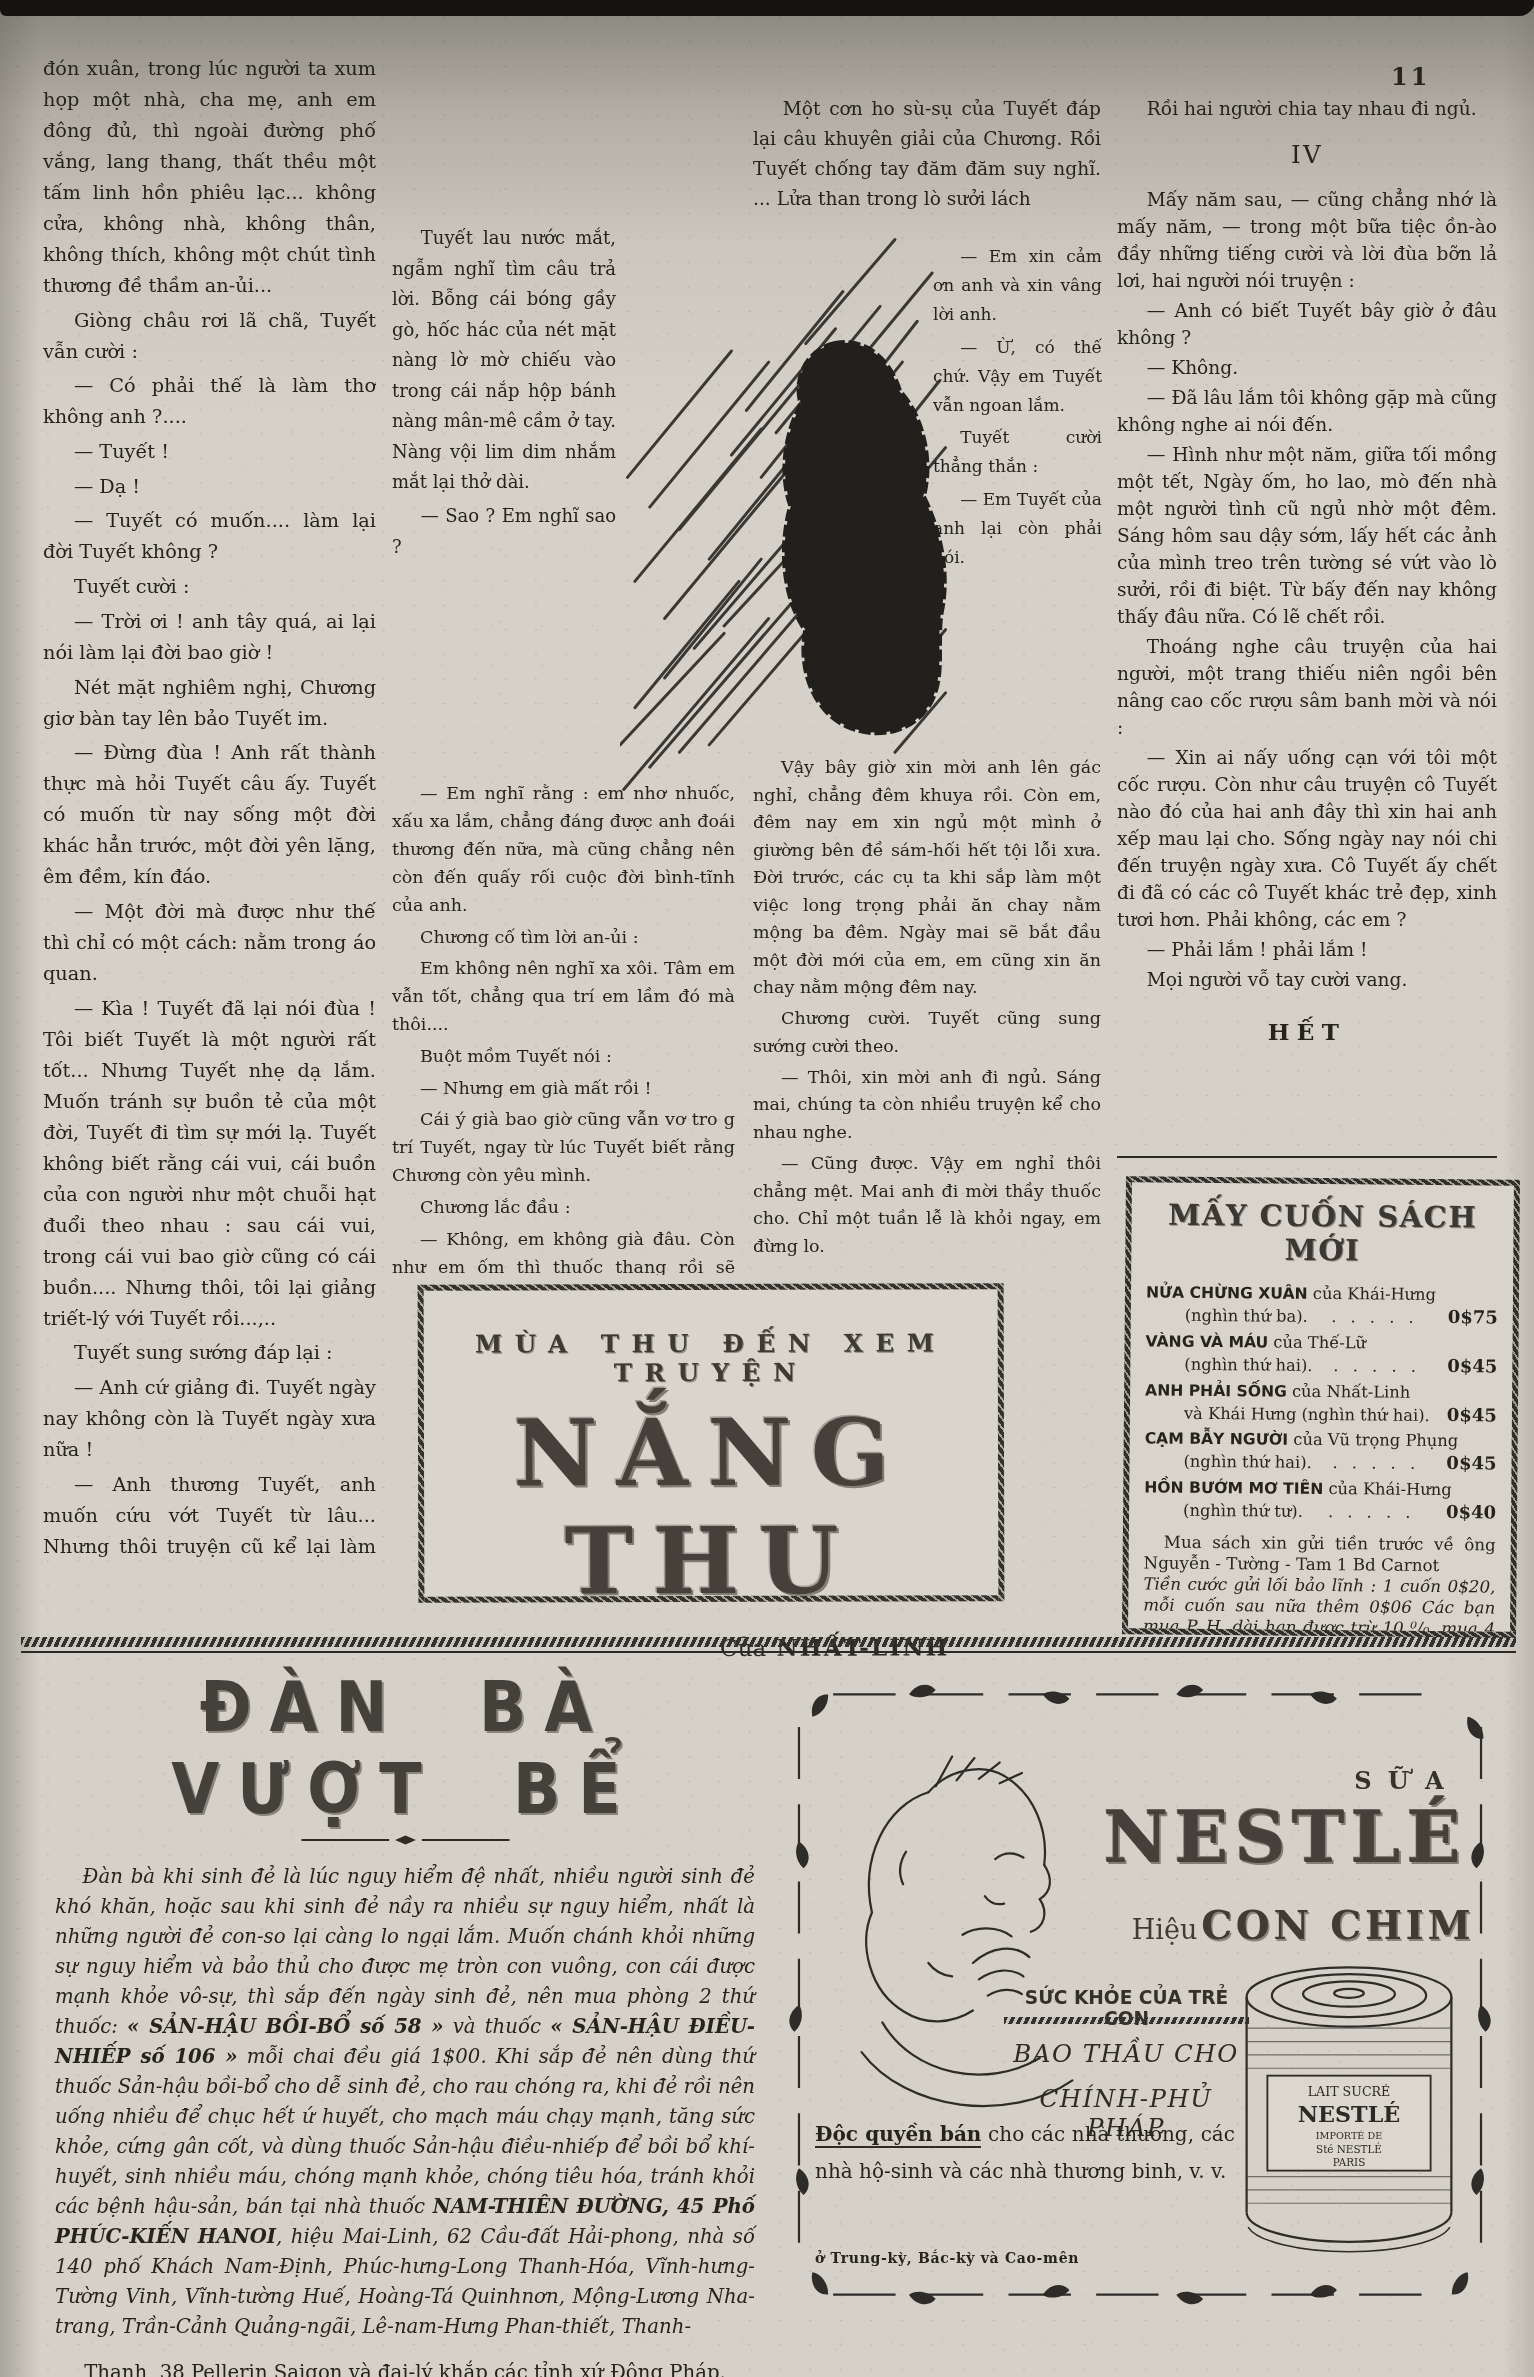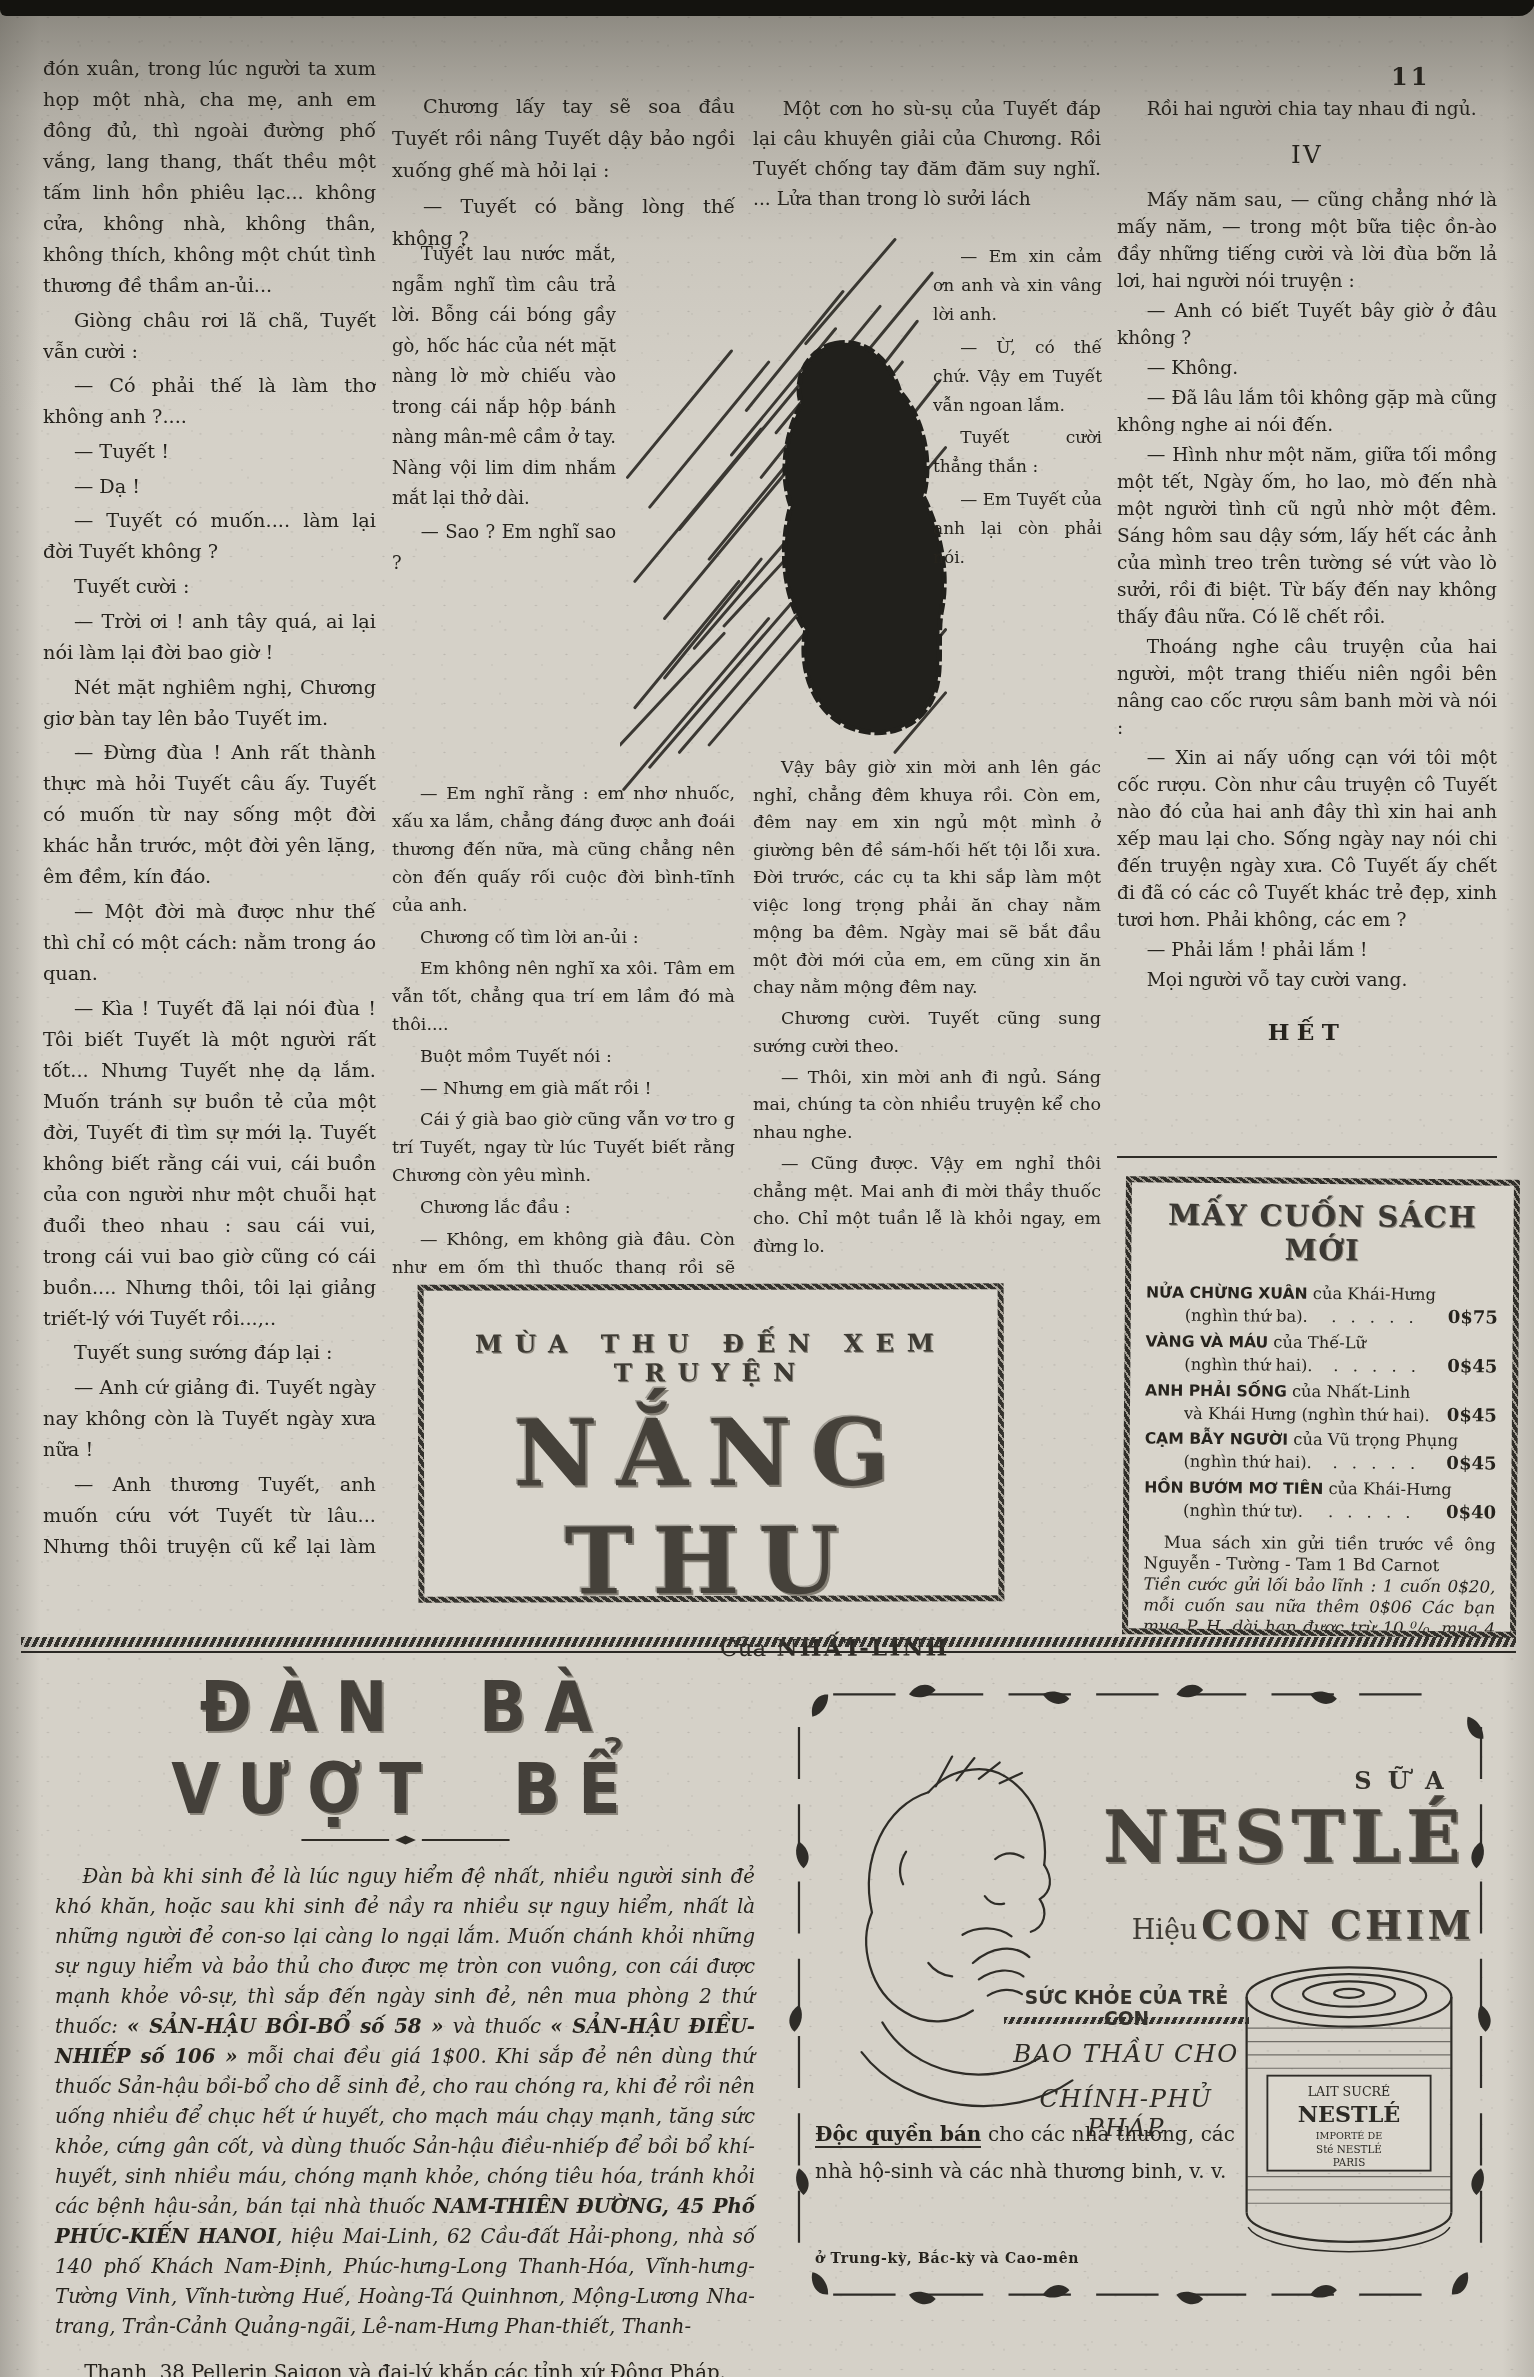--- a/index.html
+++ b/index.html
@@ -24,21 +24,21 @@
       radial-gradient(rgba(34,32,27,.12) 1px, transparent 1.6px);
     background-size:30.5px 24.5px, 50px 39px, 84px 72px;
     background-position:2.2px 5.2px, 17px 21.5px, 38px 9.7px;}
   
   .col{position:absolute;text-align:justify;}
   .col p{margin:0 0 3.7px 0;text-indent:1.6em;}
   p.noindent{text-indent:0;}
   .page-number{position:absolute;left:1391px;top:62px;font-size:24px;font-weight:bold;letter-spacing:3px;}
   #col1{left:43px;top:53px;width:333px;height:1508px;font-size:19.3px;line-height:31px;overflow:hidden;}
   #col2-top{left:392px;top:91px;width:343px;font-size:19.3px;line-height:32px;}
-  #col2-narrow{left:392px;top:239px;width:224px;height:574px;font-size:18px;line-height:30.5px;overflow:hidden;}
+  #col2-narrow{left:392px;top:223px;width:224px;height:574px;font-size:18px;line-height:30.5px;overflow:hidden;}
   #col2-rest{left:392px;top:779px;width:343px;height:496px;font-size:17.5px;line-height:28px;overflow:hidden;}
   #col3-top{left:753px;top:94px;width:348px;font-size:18.6px;line-height:30px;}
   #col3-narrow{left:933px;top:242px;width:169px;height:516px;font-size:17px;line-height:29px;overflow:hidden;}
   #col3-rest{left:753px;top:754px;width:348px;height:520px;font-size:17.5px;line-height:27.5px;overflow:hidden;}
   #col4{left:1117px;top:95px;width:380px;height:1058px;font-size:18.6px;line-height:27px;overflow:hidden;}
   #col4 p{margin:0 0 3px 0;}
   .chapter{text-align:center;font-size:24.5px;font-weight:normal;letter-spacing:2.2px;margin:19.3px 0 18px 0;}
   .the-end{text-align:center;font-size:23px;font-weight:bold;letter-spacing:7.4px;margin-top:25px;}
   .end-rule{position:absolute;left:1117px;top:1156px;width:380px;border-top:2.2px solid #2e2c27;}
   
@@ -165,24 +165,20 @@
     <p>Nét mặt nghiêm nghị, Chương giơ bàn tay lên bảo Tuyết im.</p>
     <p>— Đừng đùa ! Anh rất thành thực mà hỏi Tuyết câu ấy. Tuyết có muốn từ nay sống một đời khác hẳn trước, một đời yên lặng, êm đềm, kín đáo.</p>
     <p>— Một đời mà được như thế thì chỉ có một cách: nằm trong áo quan.</p>
     <p>— Kìa ! Tuyết đã lại nói đùa ! Tôi biết Tuyết là một người rất tốt... Nhưng Tuyết nhẹ dạ lắm. Muốn tránh sự buồn tẻ của một đời, Tuyết đi tìm sự mới lạ. Tuyết không biết rằng cái vui, cái buồn của con người như một chuỗi hạt đuổi theo nhau : sau cái vui, trong cái vui bao giờ cũng có cái buồn.... Nhưng thôi, tôi lại giảng triết-lý với Tuyết rồi...,..</p>
     <p>Tuyết sung sướng đáp lại :</p>
     <p>— Anh cứ giảng đi. Tuyết ngày nay không còn là Tuyết ngày xưa nữa !</p>
     <p>— Anh thương Tuyết, anh muốn cứu vớt Tuyết từ lâu... Nhưng thôi truyện cũ kể lại làm chi thêm đau lòng. Bây giờ, anh chỉ hỏi Tuyết câu này :</p>
 
   </section>
 
-  <section class="col" id="col2-top">
-    <p>Chương lấy tay sẽ soa đầu Tuyết rồi nâng Tuyết dậy bảo ngồi xuống ghế mà hỏi lại :</p>
-    <p>— Tuyết có bằng lòng thế không ?</p>
-  </section>
 
   <section class="col" id="col2-narrow">
     <p>Tuyết lau nước mắt, ngẫm nghĩ tìm câu trả lời. Bỗng cái bóng gầy gò, hốc hác của nét mặt nàng lờ mờ chiếu vào trong cái nắp hộp bánh nàng mân-mê cầm ở tay. Nàng vội lim dim nhắm mắt lại thở dài.</p>
     <p>— Sao ? Em nghĩ sao ?</p>
   </section>
 
   <section class="col" id="col2-rest">
     <p>— Em nghĩ rằng : em nhơ nhuốc, xấu xa lắm, chẳng đáng được anh đoái thương đến nữa, mà cũng chẳng nên còn đến quấy rối cuộc đời bình-tĩnh của anh.</p>
     <p>Chương cố tìm lời an-ủi :</p>
     <p>Em không nên nghĩ xa xôi. Tâm em vẫn tốt, chẳng qua trí em lầm đó mà thôi....</p>

